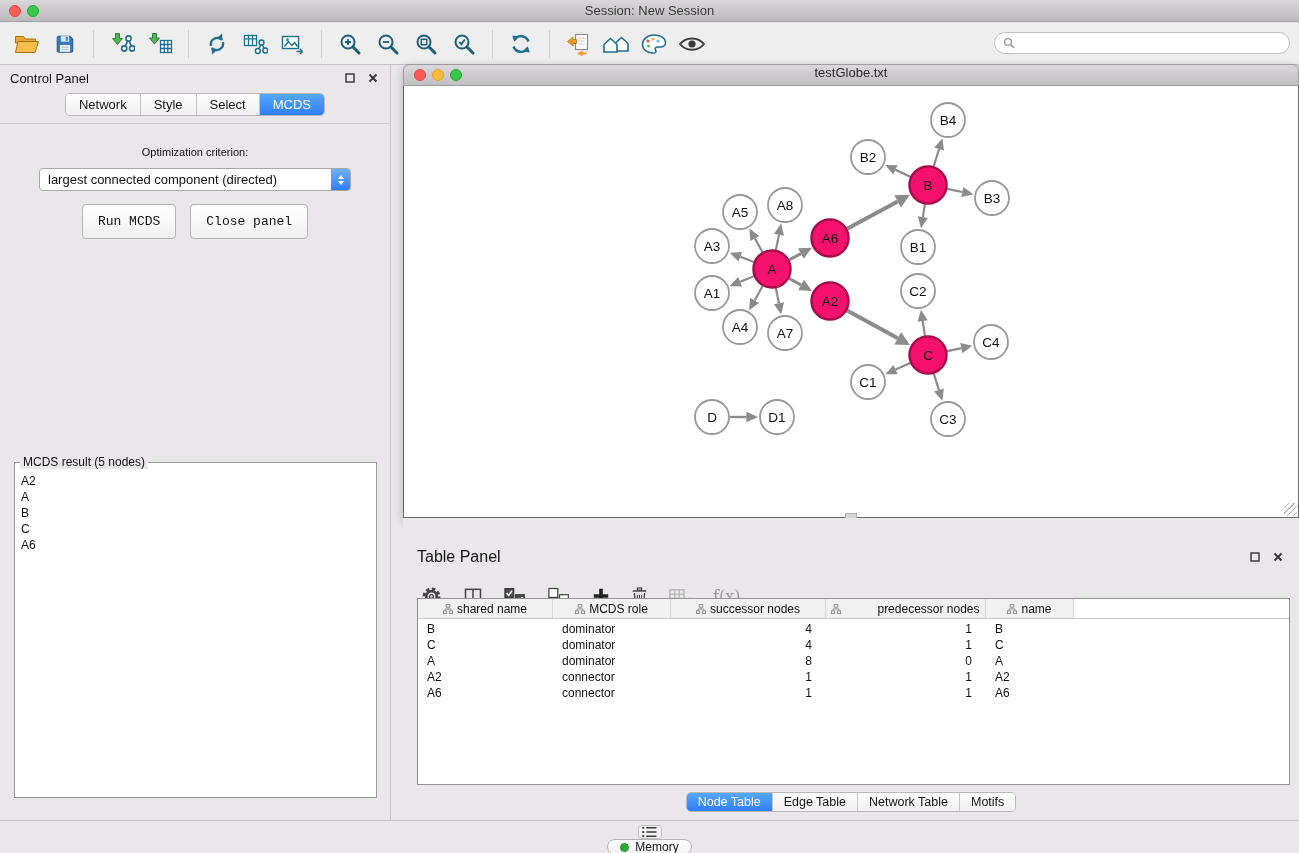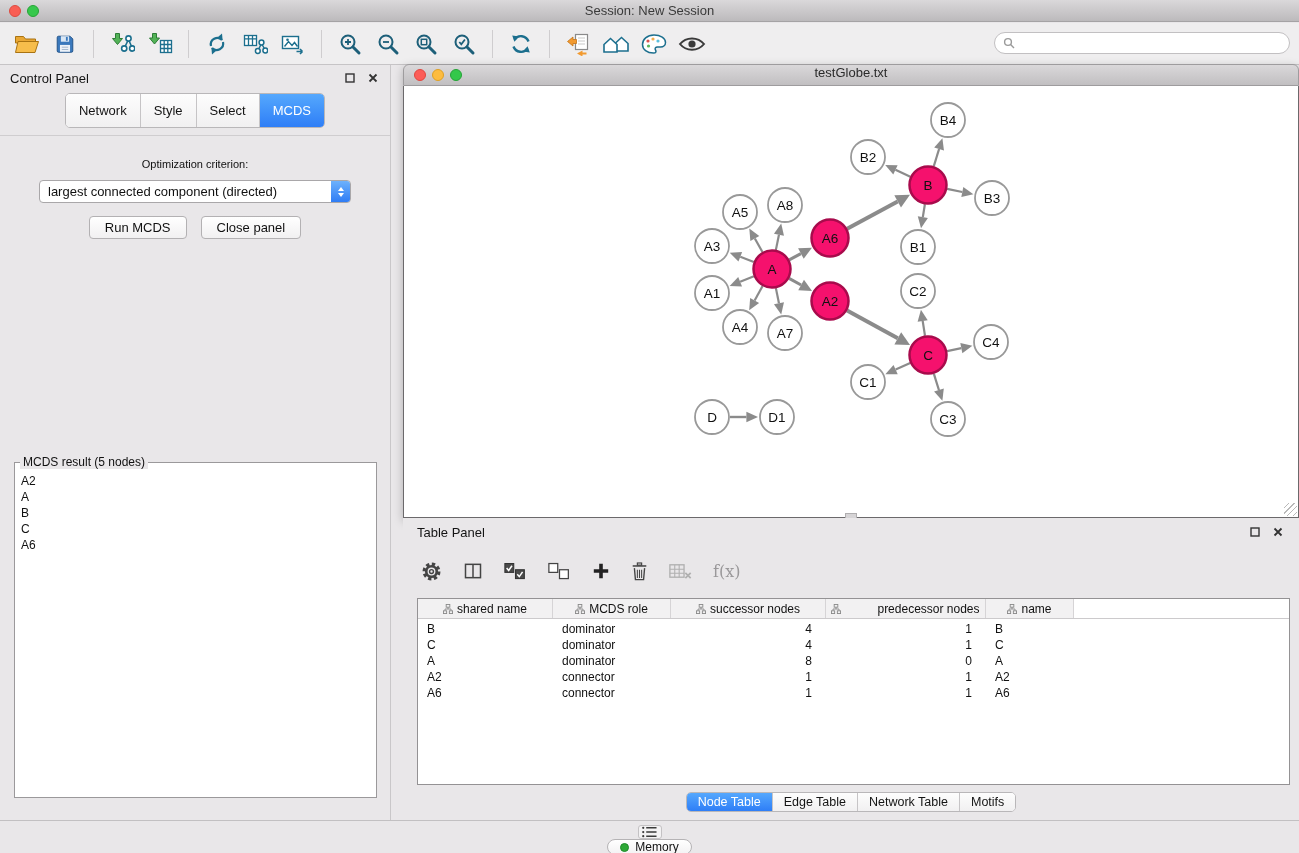--- a/index.html
+++ b/index.html
@@ -24,35 +24,35 @@
   .search-box{position:absolute;right:9px;top:9px;width:296px;height:22px;background:#fff;
     border:1px solid #c2c0c2;border-radius:12px;display:flex;align-items:center;padding-left:8px;gap:4px;}
   .search-box input{border:none;outline:none;flex:1;font-size:12px;background:transparent;height:18px;font-family:inherit;}
 
   
   .control-panel{position:absolute;left:0;top:65px;width:391px;height:755px;background:#e9e7e9;border-right:1px solid #c9c7c9;}
   .cp-header{height:26px;display:flex;align-items:center;padding:0 10px;font-size:13px;color:#141414;}
   .spacer{flex:1;}
   .win-btn{margin-left:9px;display:flex;align-items:center;justify-content:center;width:14px;height:14px;}
   .seg-tabs{display:flex;width:fit-content;margin:2px auto 0;border:1px solid #b9b7b9;border-radius:5px;overflow:hidden;background:#fbfafb;}
-  .cp-tab{padding:9px 13px;font-size:13px;color:#141414;border-right:1px solid #c6c4c6;background:linear-gradient(#fdfdfd,#f1f0f1);white-space:nowrap;}
+  .cp-tab{padding:3px 13px;font-size:13px;color:#141414;border-right:1px solid #c6c4c6;background:linear-gradient(#fdfdfd,#f1f0f1);white-space:nowrap;}
   .cp-tab:last-child{border-right:none;}
   .cp-tab.selected{background:linear-gradient(#55a8fd,#2e7ef7);color:#fff;}
   .cp-sep{height:1px;background:#cfcdcf;margin-top:7px;}
   .opt-label{text-align:center;margin-top:22px;font-size:11px;color:#111;}
   .combo{position:relative;width:312px;height:23px;margin:10px auto 0;background:#fff;border:1px solid #a9a7a9;
     border-radius:4px;font-size:13px;color:#111;display:flex;align-items:center;padding-left:8px;}
   .combo .stepper{position:absolute;right:0;top:0;width:19px;height:21px;border-radius:0 3px 3px 0;
     background:linear-gradient(#6db1fc,#2f7df5);display:flex;flex-direction:column;align-items:center;justify-content:center;}
   .tri{width:0;height:0;border-left:3.5px solid transparent;border-right:3.5px solid transparent;}
   .tri.up{border-bottom:4px solid #fff;margin-bottom:2px;}
   .tri.down{border-top:4px solid #fff;}
   .btn-row{display:flex;justify-content:center;gap:14px;margin-top:13px;}
-  .aqua-btn{font-family:Liberation Sans, sans-serif;font-size:13px;color:#111;background:linear-gradient(#ffffff,#f1f0f1);
-    border:1px solid #b3b1b3;border-radius:4px;padding:3px 15px;}
+  .aqua-btn{font-family:Liberation Mono, monospace;font-size:13px;color:#111;background:linear-gradient(#ffffff,#f1f0f1);
+    border:1px solid #b3b1b3;border-radius:4px;padding:9px 15px;}
   .result-box{position:absolute;left:14px;right:13px;top:390px;bottom:22px;border:1px solid #9b999b;background:#fff;padding:2px 2px;}
   .result-box legend{font-size:12px;color:#111;background:#e9e7e9;padding:0 3px;margin-left:3px;}
   .result-list{font-size:12px;color:#111;padding:2px 4px;line-height:16px;}
   .result-item{height:16px;}
 
   
   .net-window{position:absolute;left:403px;top:64px;width:896px;height:454px;box-shadow:0 3px 10px rgba(0,0,0,.25);border-radius:6px 6px 0 0;}
   .nw-titlebar{position:relative;height:22px;background:linear-gradient(#dad8da,#c1bfc1);
     border:1px solid #9e9c9e;border-radius:6px 6px 0 0;display:flex;align-items:flex-start;justify-content:center;font-size:13px;color:#2b2b2b;}
   .nw-lights{position:absolute;left:10px;top:4px;display:flex;gap:6px;}
@@ -62,21 +62,21 @@
   .nw-light.green{background:#34c84a;border:1px solid #24a336;}
   .nw-canvas{position:absolute;left:0;top:22px;right:0;bottom:0;background:#fff;border:1px solid #6b696b;border-top:none;}
   .nw-canvas svg{position:absolute;left:0;top:0;width:100%;height:100%;}
   .nw-canvas text{font-family:"Liberation Sans",sans-serif;}
   .resize-grip{position:absolute;right:1px;bottom:1px;width:13px;height:13px;
     background:repeating-linear-gradient(135deg,transparent 0 3px,#b9b9b9 3px 4px);}
   .split-handle{position:absolute;left:845px;top:513px;width:12px;height:7px;background:#d6d4d6;border:1px solid #b0aeb0;}
 
   
   .table-panel{position:absolute;left:403px;top:518px;width:896px;height:302px;background:#e9e7e9;}
-  .tp-header{height:28px;display:flex;align-items:center;padding:12px 14px;font-size:13px;color:#141414;}
+  .tp-header{height:28px;display:flex;align-items:center;padding:12px 14px;font-size:16px;color:#141414;margin-top:25px;}
   .tp-toolbar{height:50px;display:flex;align-items:center;padding-left:18px;gap:21px;}
   .tp-btn{display:flex;align-items:center;justify-content:center;}
   .fx{font-family:"DejaVu Serif",serif;font-size:16px;color:#9a989a;}
   .tp-table{position:absolute;left:14px;right:9px;top:80px;bottom:35px;background:#fff;border:1px solid #949294;overflow:hidden;}
   .thead{display:flex;height:20px;border-bottom:1px solid #cccacc;}
   .th{display:flex;align-items:center;justify-content:center;gap:4px;font-size:12px;color:#111;background:#f2f1f2;border-right:1px solid #d6d4d6;}
   .th-fill{flex:1;background:#fff;}
   .tbody{padding-top:2px;}
   .tr{display:flex;height:16px;align-items:center;}
   .td{font-size:12px;color:#111;padding-left:9px;overflow:hidden;white-space:nowrap;}

